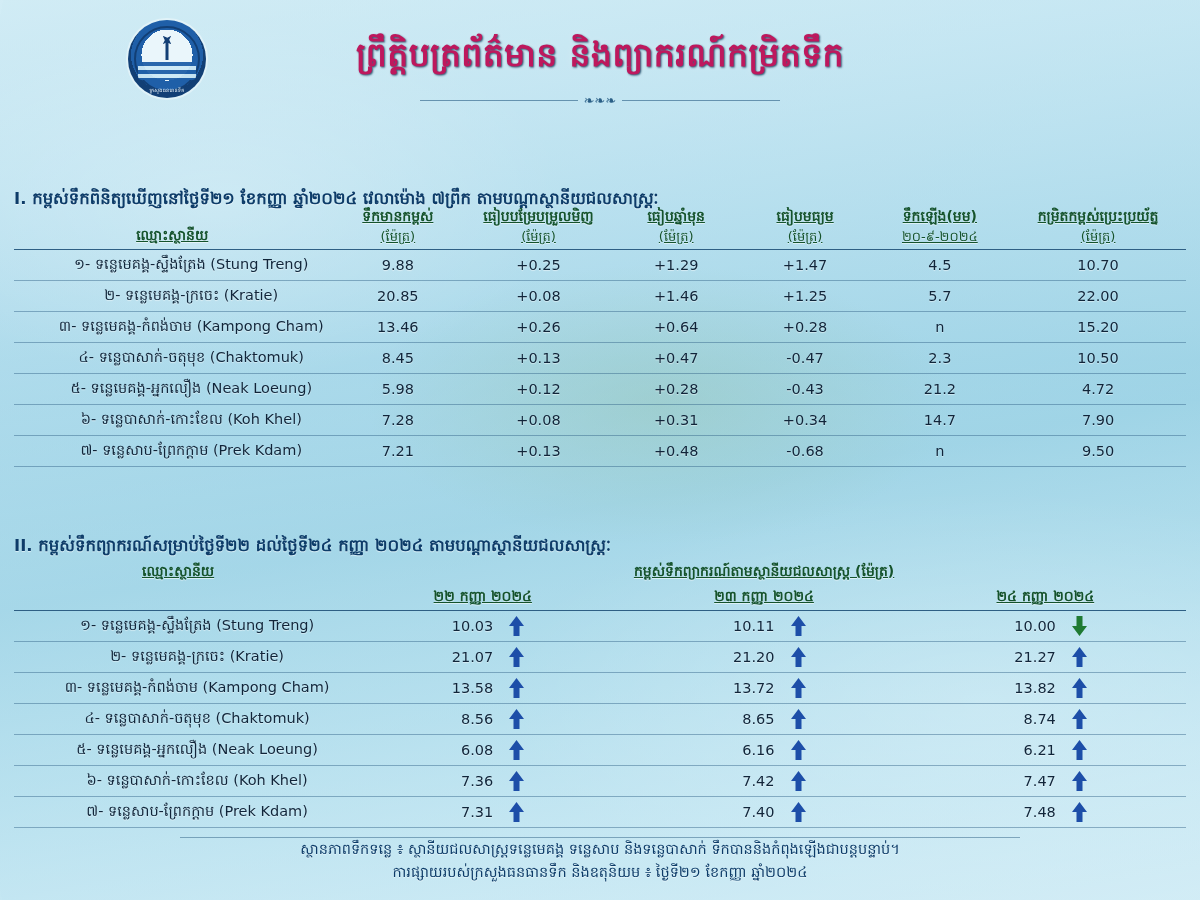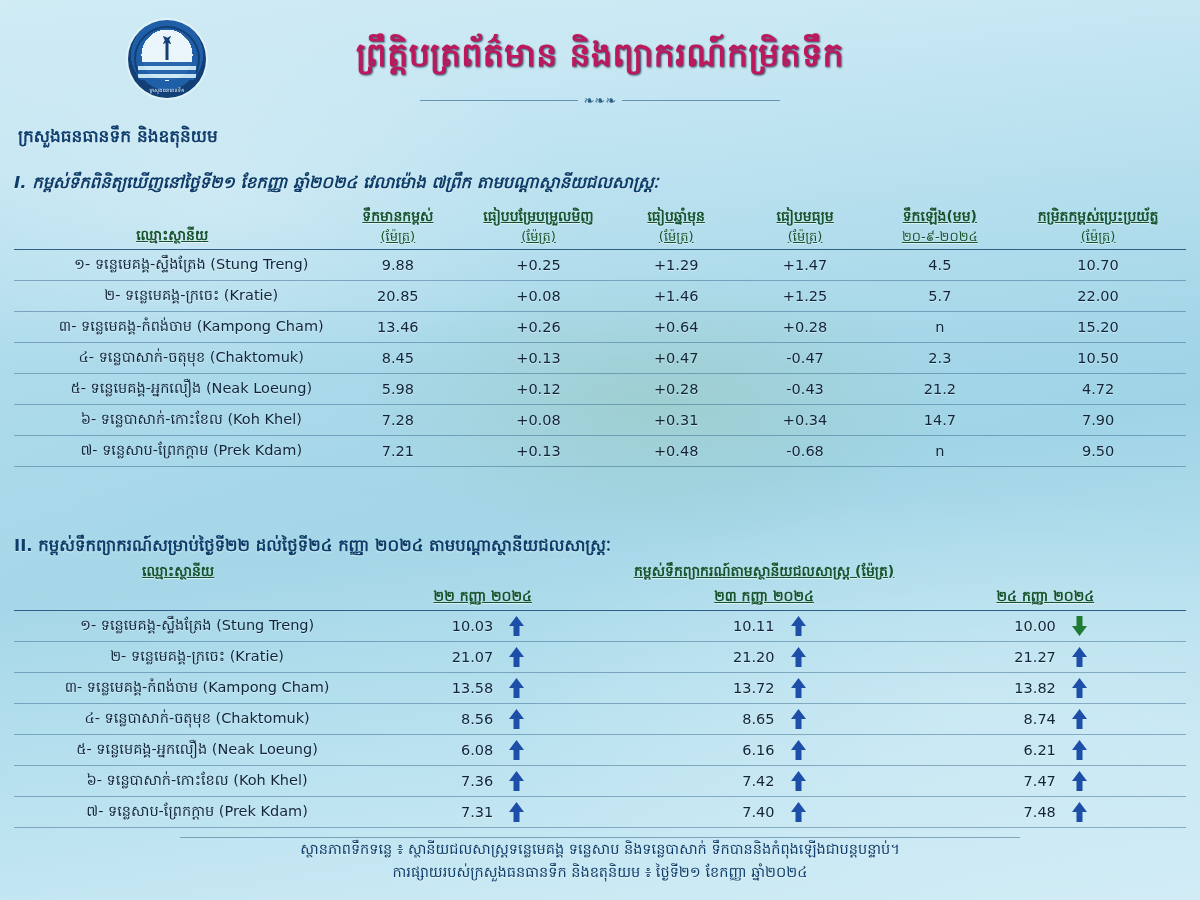--- a/index.html
+++ b/index.html
@@ -65,21 +65,21 @@
   .org-sub{
     position:absolute;left:55px;top:150px;color:#123f6b;font-size:15px;font-weight:normal;
     text-shadow:0 1px 1px rgba(255,255,255,.6);
   }
 
   
   .sec-head{
     position:absolute;left:14px;color:#0d3c69;font-weight:bold;font-size:16.5px;
     text-shadow:0 1px 1px rgba(255,255,255,.6);
   }
-  #sec1{top:172px;font-style:italic;}
+  #sec1{top:188px;}
   #sec2{top:535px;}
 
   
   table{border-collapse:collapse;position:absolute;}
   .t1{left:14px;top:205px;width:1172px;}
   .t2{left:14px;top:560px;width:1172px;}
   .t1 th,.t2 th{
     color:#14532d;font-weight:bold;font-size:14px;vertical-align:bottom;
     padding:2px 4px;text-shadow:0 1px 1px rgba(255,255,255,.55);text-decoration:underline;
   }
@@ -123,21 +123,20 @@
   </div>
 
   <div class="main-title">ព្រឹត្តិបត្រព័ត៌មាន និងព្យាករណ៍កម្រិតទឹក</div>
 
   <div class="divider">
     <span class="line"></span>
       <span class="orn">❧❧❧</span>
       <span class="line"></span>
   </div>
 
-  <div class="org">ក្រសួងធនធានទឹក និងឧតុនិយម</div>
 
   <div class="sec-head" id="sec1">I. កម្ពស់ទឹកពិនិត្យឃើញនៅថ្ងៃទី២១ ខែកញ្ញា ឆ្នាំ២០២៤ វេលាម៉ោង ៧ព្រឹក តាមបណ្ដាស្ថានីយជលសាស្រ្ដៈ</div>
 
   <table class="t1">
     <thead>
       <tr class="hdr-rule">
         <th class="hname" style="width:27%">
           <span>ឈ្មោះស្ថានីយ</span>
         </th>
         <th style="width:11.5%">

